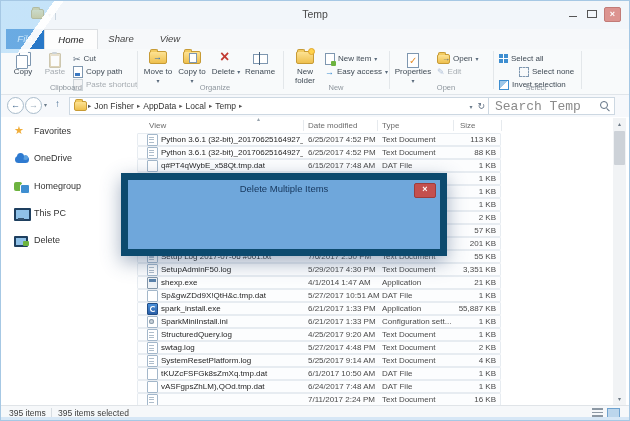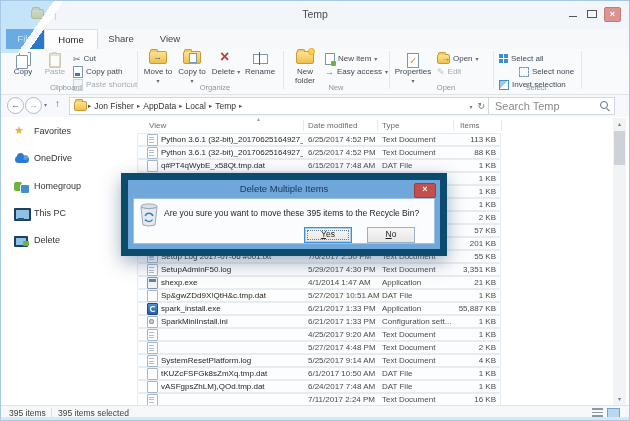--- a/index.html
+++ b/index.html
@@ -10,21 +10,21 @@
   .qsep{width:1px;height:12px;background:#c8d4de;}
   #title{position:absolute;left:0;top:7px;width:100%;text-align:center;font-size:10.5px;color:#4a4a4a;}
   .wc{position:absolute;top:6px;width:15px;height:13px;text-align:center;line-height:12px;font-size:9px;color:#555;}
   #wc-min{right:48px;} #wc-max{right:30px;} #wc-close{right:8px;background:#dc9490;border:1px solid #c27b77;border-radius:2px;color:#fff;font-weight:bold;}
   #wc-min::before{content:"";position:absolute;left:3px;bottom:3px;width:8px;height:1.5px;background:#555;}
   #wc-max::before{content:"";position:absolute;left:3px;top:3px;width:8px;height:6px;border:1.2px solid #555;}
   #wc-close::before{content:"×";}
   #fold{position:absolute;left:0;top:0;width:84px;height:52px;z-index:90;pointer-events:none;
     background:linear-gradient(125deg, rgba(160,212,248,.55) 0 44%, rgba(255,255,255,.95) 44% 52%, transparent 52%);}
   
-  #tabrow{position:absolute;left:0;top:28px;width:100%;height:20px;background:#f6f8fa;border-bottom:1px solid #e7ebee;}
+  #tabrow{position:absolute;left:0;top:28px;width:100%;height:20px;background:#f6f8fa;border-bottom:1px solid #e7ebee;font-style:italic;}
   .tab{position:absolute;top:0;height:20px;line-height:20px;text-align:center;font-size:9.5px;color:#444;}
   #tab-file{left:5px;width:38px;background:var(--accent);color:#fff;}
   #tab-home{left:43px;width:52px;background:#fdfdfd;border:1px solid #dcdfe2;border-bottom:none;color:#222;}
   #tab-share{left:95px;width:50px;} #tab-view{left:145px;width:48px;}
   .ic-collapse,.ic-help{position:absolute;top:31px;font-size:9px;color:#5a6b7c;}
   .ic-collapse{right:28px;} .ic-collapse::before{content:"∧";}
   .ic-help{right:8px;width:12px;height:12px;background:#2f7fd3;border-radius:50%;color:#fff;text-align:center;line-height:12px;font-weight:bold;}
   .ic-help::before{content:"?";}
   
   #ribbon{position:absolute;left:0;top:48px;width:100%;height:45px;background:#f8fafb;border-bottom:1px solid #e0e5ea;}
@@ -78,21 +78,21 @@
   #nav-up{position:absolute;left:54px;top:3px;font-size:10px;color:#41688f;}
   #nav-up::before{content:"↑";}
   #crumbbox{position:absolute;left:68px;top:2px;width:414px;height:16px;background:#fff;border:1px solid #cdd8e2;display:flex;align-items:center;padding-left:4px;font-size:8.5px;color:#333;}
   .crumb{padding:0 2px;white-space:nowrap;}
   .csep{font-size:6.5px;color:#555;padding:0 1px;}
   .csep::before{content:"▸";}
   #crumb-tools{position:absolute;right:3px;top:3px;display:flex;gap:5px;align-items:center;}
   .ic-ddsmall::before{content:"▾";font-size:6px;color:#6b7b8a;}
   .ic-refresh::before{content:"↻";font-size:9px;color:#5f7083;}
   #searchbox{position:absolute;left:487px;top:2px;width:125px;height:16px;background:#fff;border:1px solid #cdd8e2;}
-  #searchbox input{position:absolute;left:4px;top:1px;width:100px;height:12px;border:none;outline:none;font-size:11px;color:#444;font-family:Liberation Sans, sans-serif;}
+  #searchbox input{position:absolute;left:4px;top:1px;width:100px;height:12px;border:none;outline:none;font-size:13px;color:#444;font-family:Liberation Mono, monospace;}
   #searchbox input::placeholder{color:#8a8a8a;}
   .ic-mag{position:absolute;right:6px;top:3px;width:6px;height:6px;border:1.4px solid #5f7083;border-radius:50%;}
   .ic-mag::after{content:"";position:absolute;left:5.5px;top:5.5px;width:4px;height:1.4px;background:#5f7083;transform:rotate(45deg);transform-origin:0 0;}
   
   #sidebar{position:absolute;left:0;top:116px;width:132px;height:288px;background:#fff;}
   .side-item{position:absolute;left:0;width:130px;height:16px;font-size:9px;color:#333;}
   .side-item:nth-of-type(1){top:7px;} .side-item:nth-of-type(2){top:34px;} .side-item:nth-of-type(3){top:62px;}
   .side-item:nth-of-type(4){top:89px;} .side-item:nth-of-type(5){top:116px;}
   .slabel{position:absolute;left:33px;top:2px;}
   .sic{position:absolute;left:13px;top:1px;width:17px;height:13px;}
@@ -340,21 +340,21 @@
         <span class="slabel">Delete</span>
       </div>
 
   </div>
 
   <div id="listhead">
     <span id="sortcaret"></span>
     <span class="hcell" id="h-name">View</span>
     <span class="hcell" id="h-date">Date modified</span>
     <span class="hcell" id="h-type">Type</span>
-    <span class="hcell" id="h-size">Items</span>
+    <span class="hcell" id="h-size">Size</span>
     <span class="hsep" id="hs1"></span>
     <span class="hsep" id="hs2"></span>
     <span class="hsep" id="hs3"></span>
     <span class="hsep" id="hs4"></span>
   </div>
 
   <div id="rows">
 
       <div class="row">
         <span class="rsel"></span>
@@ -487,28 +487,30 @@
         <span class="ric ic-ini"></span>
         <span class="c-name">SparkMiniInstall.ini</span>
         <span class="c-date">6/21/2017 1:33 PM</span>
         <span class="c-type">Configuration sett...</span>
         <span class="c-size">1 KB</span>
       </div>
 
       <div class="row">
         <span class="rsel"></span>
         <span class="ric ic-text"></span>
+        <span class="c-name">StructuredQuery.log</span>
         <span class="c-date">4/25/2017 9:20 AM</span>
         <span class="c-type">Text Document</span>
         <span class="c-size">1 KB</span>
       </div>
 
       <div class="row">
         <span class="rsel"></span>
         <span class="ric ic-text"></span>
+        <span class="c-name">swtag.log</span>
         <span class="c-date">5/27/2017 4:48 PM</span>
         <span class="c-type">Text Document</span>
         <span class="c-size">2 KB</span>
       </div>
 
       <div class="row">
         <span class="rsel"></span>
         <span class="ric ic-text"></span>
         <span class="c-name">SystemResetPlatform.log</span>
         <span class="c-date">5/25/2017 9:14 AM</span>
@@ -556,31 +558,15 @@
     <span id="st-sep"></span>
     <span id="st-sel">395 items selected</span>
     <span class="vw" id="vw-details"></span>
     <span class="vw" id="vw-thumbs"></span>
   </div>
   <div id="bstrip"></div>
 
   <div id="dialog">
     <div id="dtitle">Delete Multiple Items</div>
     <div id="dclose"></div>
-    <div id="dpanel">
-      <svg id="dbinicon" width="20" height="24" viewBox="0 0 20 24">
-        <ellipse cx="10" cy="3.5" rx="8.2" ry="2.6" fill="#d7e0e9" stroke="#8a97a5" stroke-width="0.8"></ellipse>
-        <path d="M2 4.5 L4 22 Q10 24.2 16 22 L18 4.5 Q10 7 2 4.5 Z" fill="#e3eaf1" stroke="#8a97a5" stroke-width="0.8"></path>
-        <path d="M6.2 13 a4 4 0 0 1 7.6 0" fill="none" stroke="#3b79c2" stroke-width="1.3"></path>
-        <path d="M13.5 16.5 a4 4 0 0 1 -7 0" fill="none" stroke="#3b79c2" stroke-width="1.3"></path>
-        <path d="M13.2 11 l1.6 1.2 -2 0.6 z M6.9 18.2 l-1.7 -1 2 -0.8 z" fill="#3b79c2"></path>
-      </svg>
-      <div id="dmsg">Are you sure you want to move these 395 items to the Recycle Bin?</div>
-      <div class="dbtn" id="dyes">
-        <span class="dbtn-label">Yes</span>
-      </div>
-      <div class="dbtn" id="dno">
-        <span class="dbtn-label">No</span>
-      </div>
-    </div>
   </div>
 
 </div>
 
 </body></html>

